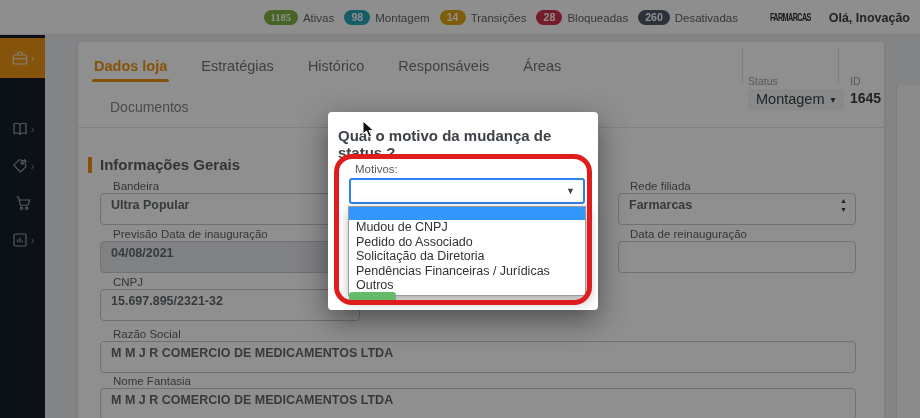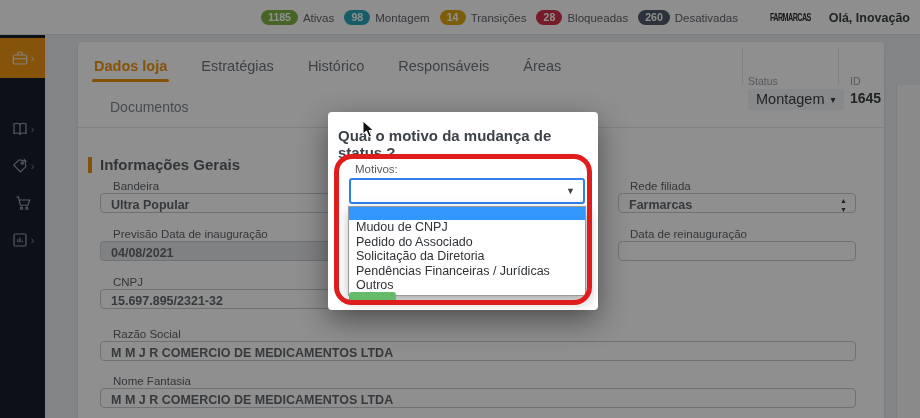--- a/index.html
+++ b/index.html
@@ -43,21 +43,21 @@
   .id-block { position:absolute; left:850px; top:47px; }
   .id-value { margin-top:3px; font-size:14px; font-weight:bold; color:#3c4043; }
   .subtab { position:absolute; left:110px; top:99px; font-size:14px; color:#80868b; cursor:pointer; }
   .hdiv { position:absolute; left:78px; top:127px; width:806px; height:1px; background:#e6e7e9; }
   .section-header { position:absolute; left:88px; top:156px; display:flex; align-items:center; gap:8px; }
   .section-bar { width:4px; height:16px; background:#e8920b; }
   .section-title { font-size:15px; font-weight:bold; color:#5a5f64; }
 
   
   .field-label { position:absolute; font-size:11.5px; color:#5d6267; }
-  .input { position:absolute; height:20px; border:1px solid #c6cacf; border-radius:4px; background:#fff; font-size:12.5px; font-weight:600; color:#63686d; line-height:22px; padding:0 10px; white-space:nowrap; overflow:hidden; }
+  .input { position:absolute; height:32px; border:1px solid #c6cacf; border-radius:4px; background:#fff; font-size:12.5px; font-weight:600; color:#63686d; line-height:22px; padding:0 10px; white-space:nowrap; overflow:hidden; }
   .input.disabled { background:#e4e6e9; border-color:#c9ccd0; }
   .input .sorter { position:absolute; right:8px; top:2px; display:flex; flex-direction:column; line-height:9px; font-size:7px; color:#3c4043; }
   .input .lockmark { position:absolute; right:6px; top:9px; width:9px; height:6px; background:#4a4f55; border-radius:1px; }
 
   .scroll-strip { position:absolute; left:896px; top:85px; width:24px; height:333px; background:#f6f7f8; border-left:1px solid #dfe1e4; }
 
   
   .overlay { position:absolute; inset:0; background:rgba(0,0,0,.44); z-index:40; }
   .modal { position:absolute; left:328px; top:112px; width:270px; height:198px; background:#fff; border-radius:4px; box-shadow:0 10px 30px rgba(0,0,0,.45); z-index:60; }
   .modal-title { position:absolute; left:10px; top:15px; font-size:15px; font-weight:bold; color:#3d4248; }
@@ -72,21 +72,21 @@
   .cursor { position:absolute; left:362px; top:120px; z-index:80; pointer-events:none; }
 </style>
 </head>
 <body>
 
 <div class="screen">
 
   <div class="topbar">
     <div class="top-right">
       <span class="badge-group">
-        <span class="pill" style="background-color: rgb(124, 179, 66);">1185</span>
+        <span class="pill" style="background-color: rgb(124, 179, 66); font-family: Liberation Serif, serif;">1185</span>
         <span class="blabel">Ativas</span>
       </span>
       <span class="badge-group">
         <span class="pill" style="background-color: rgb(42, 167, 184);">98</span>
         <span class="blabel">Montagem</span>
       </span>
       <span class="badge-group">
         <span class="pill" style="background-color: rgb(224, 166, 19);">14</span>
         <span class="blabel">Transições</span>
       </span>

